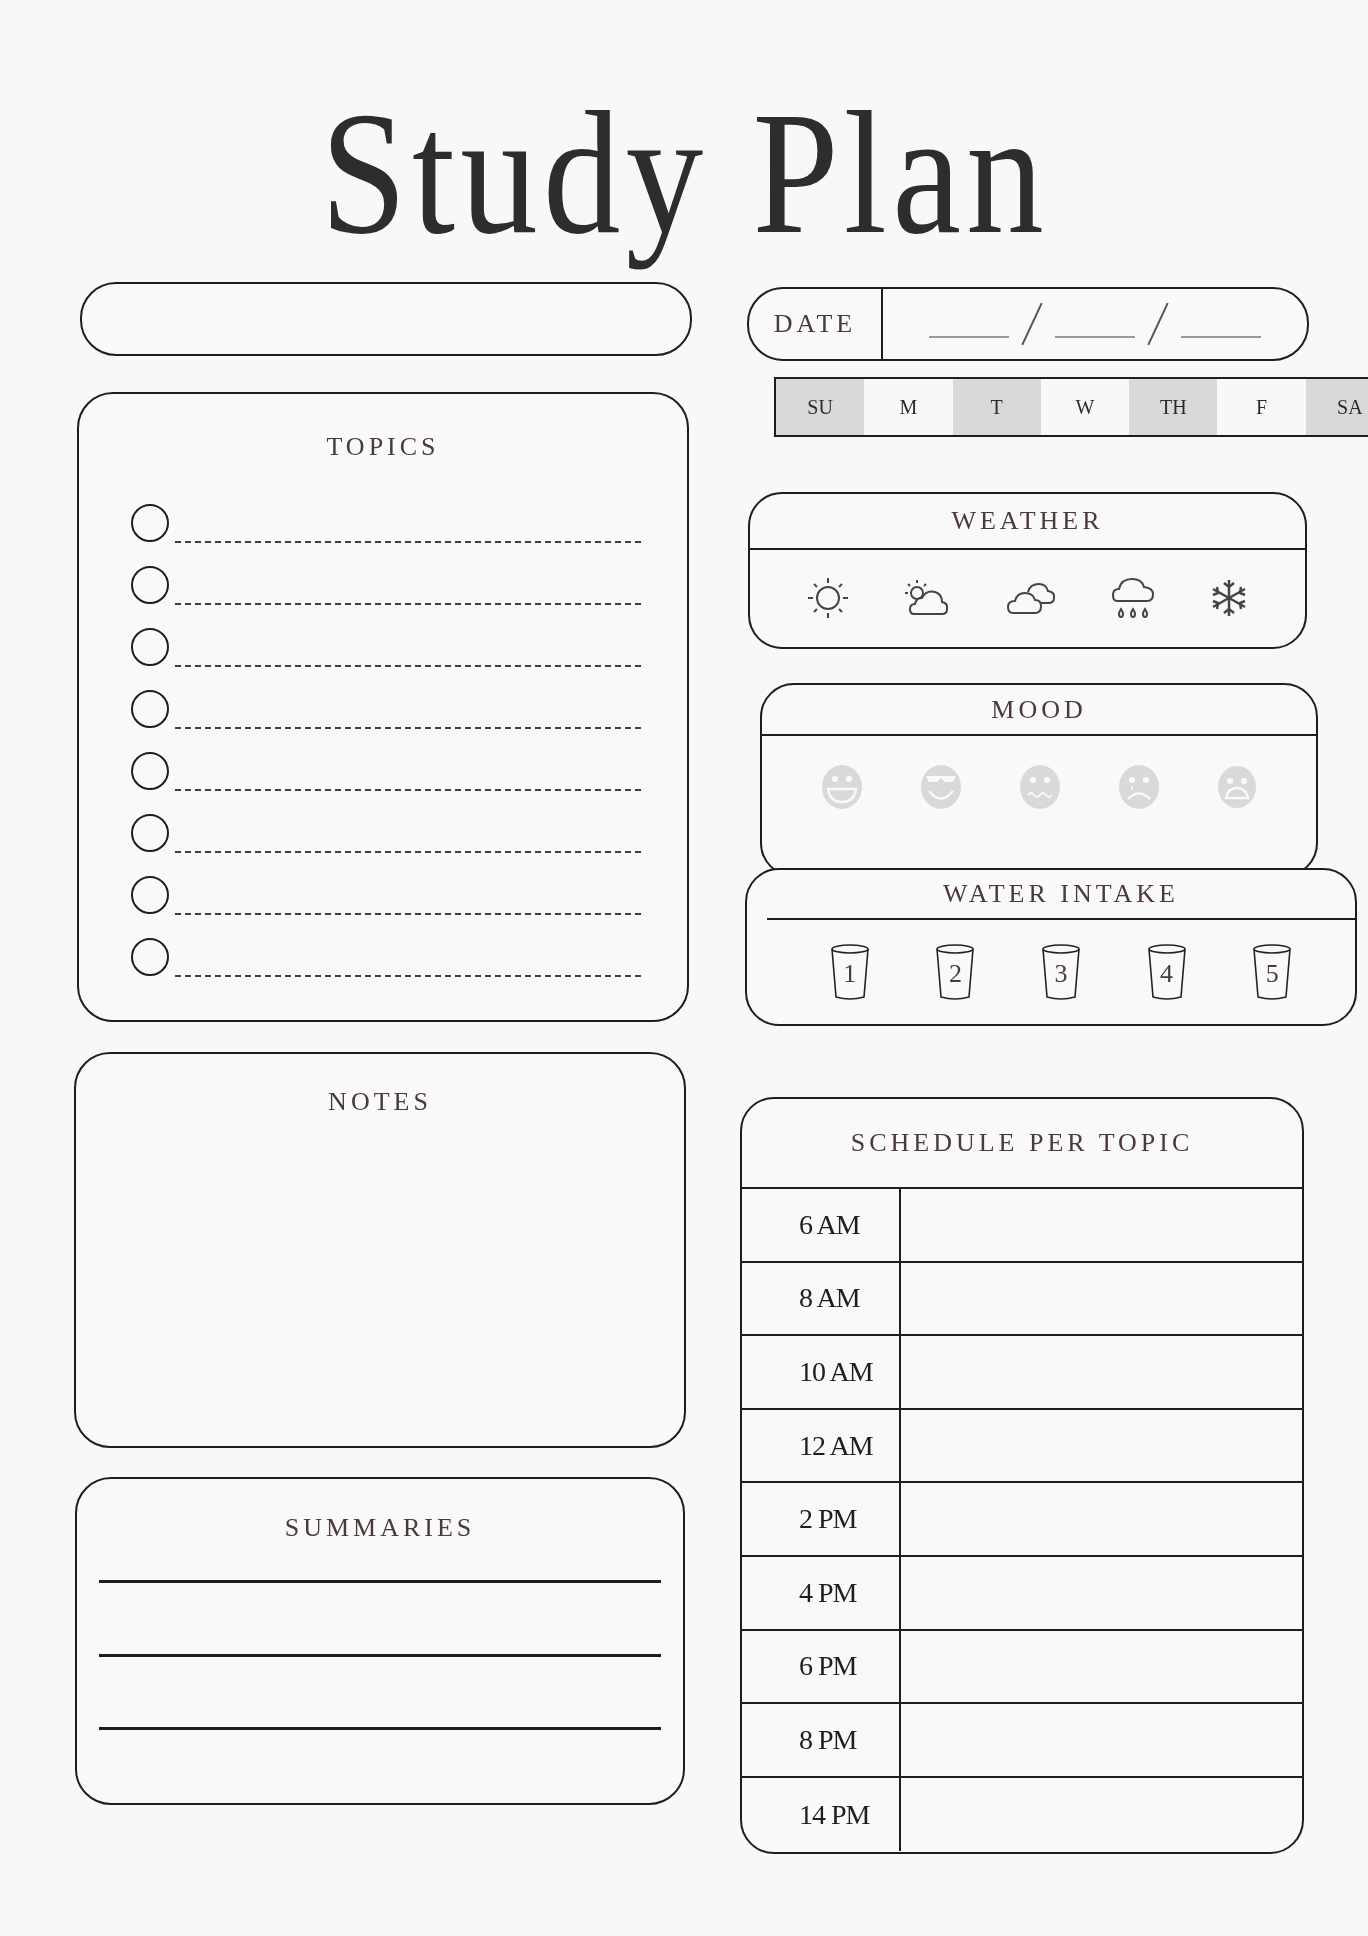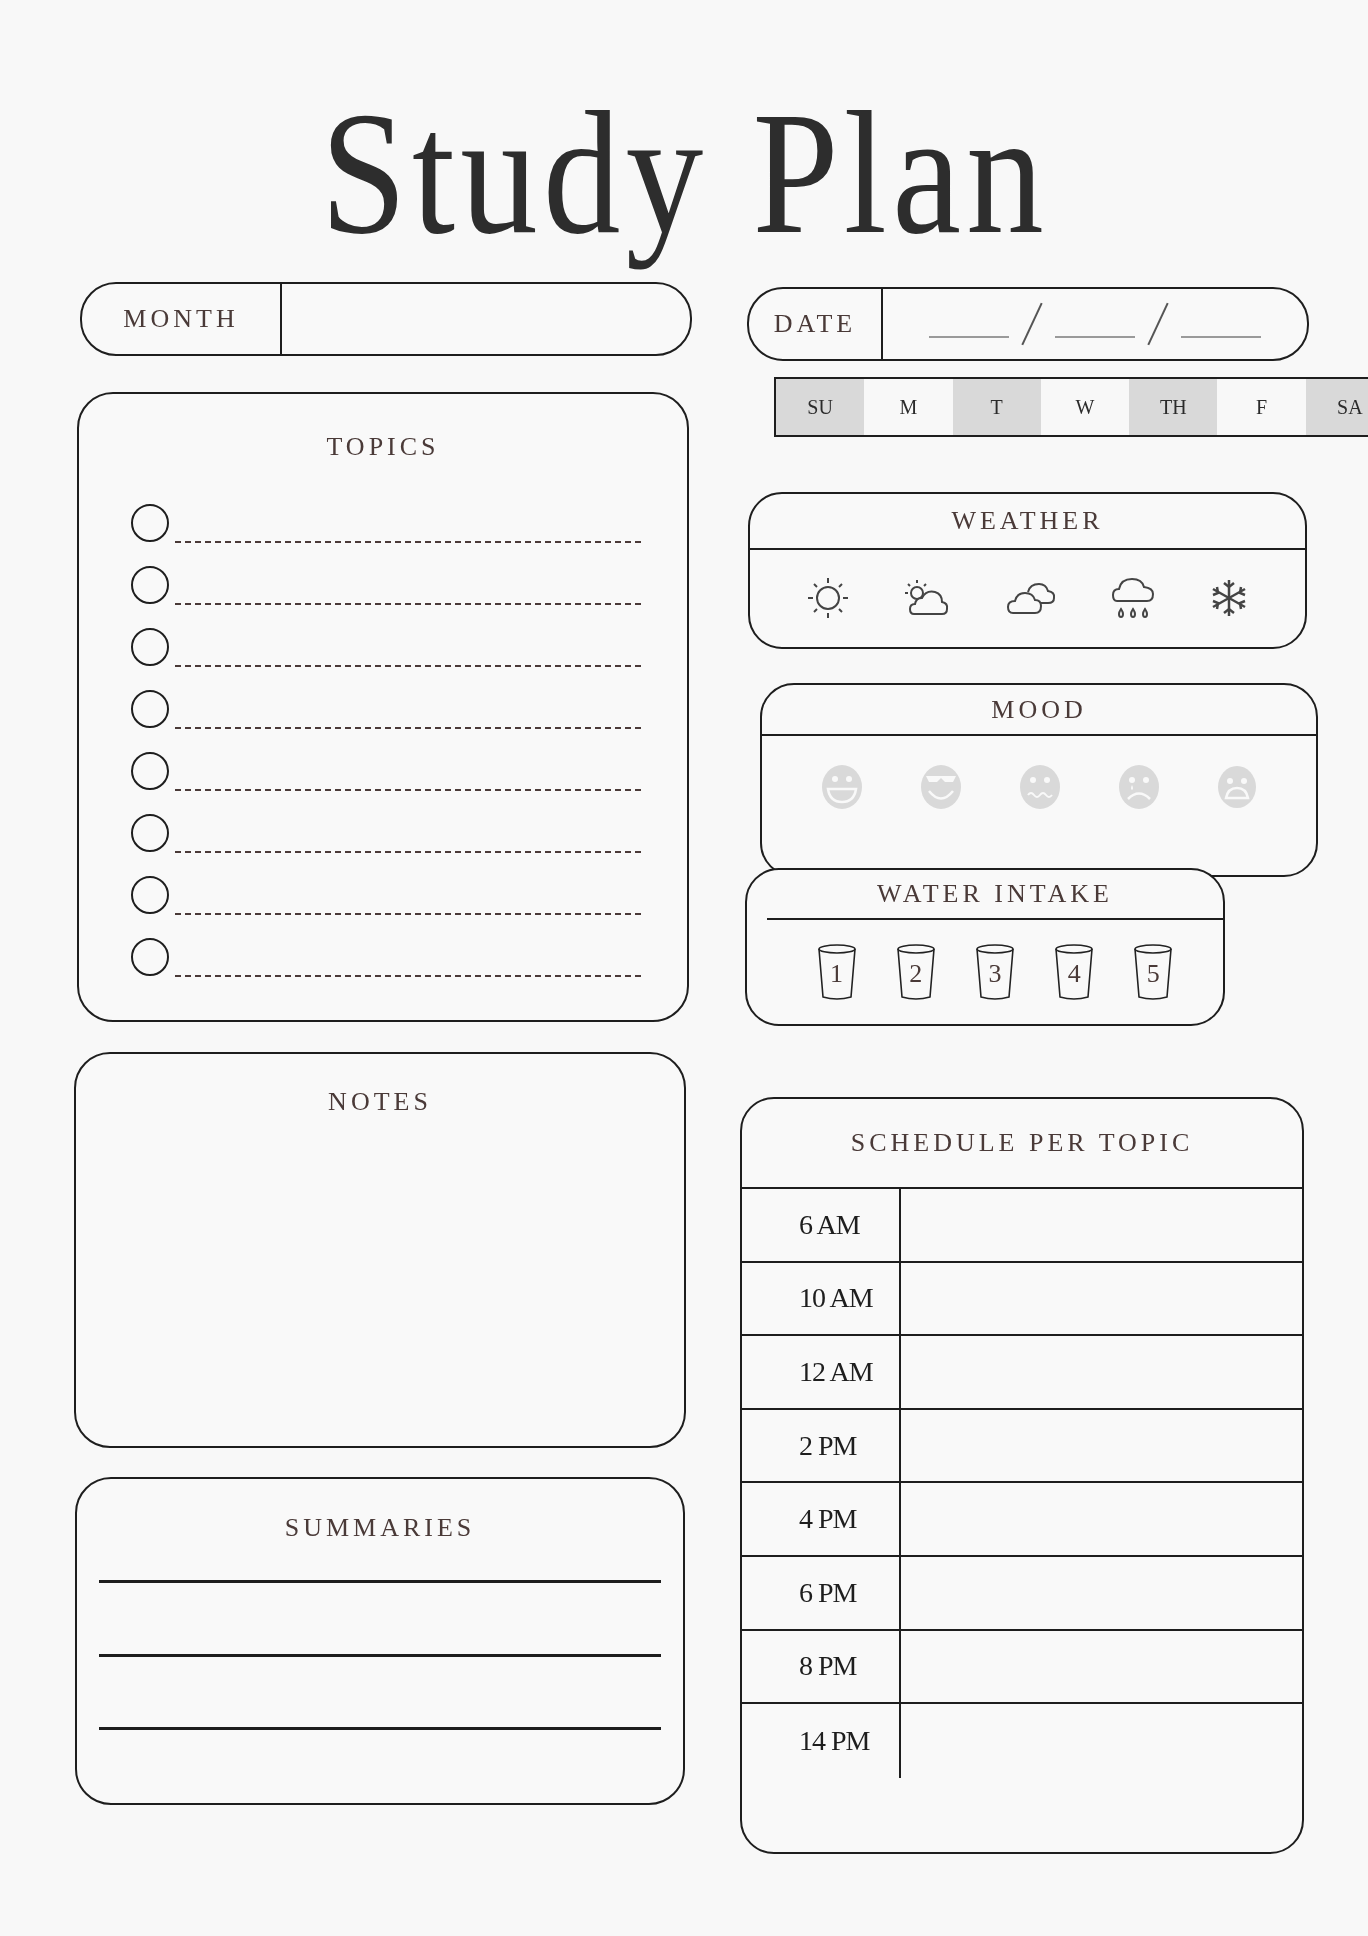--- a/index.html
+++ b/index.html
@@ -52,21 +52,20 @@
 
   .cup { position: relative; width: 44px; height: 58px; }
   .cup span { position: absolute; left: 0; right: 0; top: 16px; text-align: center; font-size: 26px; color: #4a3a38; }
 </style>
 </head>
 <body>
 
 <div class="abs title">Study Plan</div>
 
 <div class="abs box pill" style="left:80px; top:282px; width:612px; height:74px;">
-  <div class="cap label" style="width:200px;">MONTH</div>
   <div class="val"></div>
 </div>
 
 <div class="abs box pill" style="left:747px; top:287px; width:562px; height:74px;">
   <div class="cap label" style="width:134px;">DATE</div>
   <div class="val">
     <span class="date-line"></span>
     <span class="date-slash"></span>
     <span class="date-line"></span>
     <span class="date-slash"></span>
@@ -195,21 +194,21 @@
     </svg>
     <svg width="42" height="44" viewBox="0 0 42 44">
       <ellipse cx="21" cy="22" rx="19" ry="21" fill="#d9d9d9"></ellipse>
       <circle cx="14" cy="16" r="3" fill="#f9f9f9"></circle>
         <circle cx="28" cy="16" r="3" fill="#f9f9f9"></circle>
       <path d="M10 33 Q12 23 21 23 Q30 23 32 33 Z" fill="none" stroke="#f9f9f9" stroke-width="2.5"></path>
     </svg>
   </div>
 </div>
 
-<div class="abs box panel" style="left:745px; top:868px; width:480px; height:158px;padding-left:20px;">
+<div class="abs box panel" style="left:745px; top:868px; width:612px; height:158px;padding-left:20px;">
   <div class="hdr label" style="height:50px;">WATER INTAKE</div>
   <div class="row" style="height:104px;">
     <div class="cup">
       <svg width="44" height="58" viewBox="0 0 44 58" fill="none" stroke="#222" stroke-width="1.6">
           <ellipse cx="22" cy="6" rx="18" ry="4"></ellipse>
           <path d="M4 6 L8 54 Q22 58 36 54 L40 6"></path>
         </svg>
       <span>1</span>
     </div>
     <div class="cup">
@@ -254,20 +253,24 @@
   <div class="sum-line" style="top:248px;"></div>
 </div>
 
 <div class="abs box sched" style="left:740px; top:1057px; width:564px; height:757px;margin-top:40px;">
   <div class="hdr label">SCHEDULE PER TOPIC</div>
   <div class="slot">
       <div class="time">6 AM</div>
       <div class="cell"></div>
     </div>
   <div class="slot">
+      <div class="time">8 AM</div>
+      <div class="cell"></div>
+    </div>
+  <div class="slot">
       <div class="time">10 AM</div>
       <div class="cell"></div>
     </div>
   <div class="slot">
       <div class="time">12 AM</div>
       <div class="cell"></div>
     </div>
   <div class="slot">
       <div class="time">2 PM</div>
       <div class="cell"></div>

